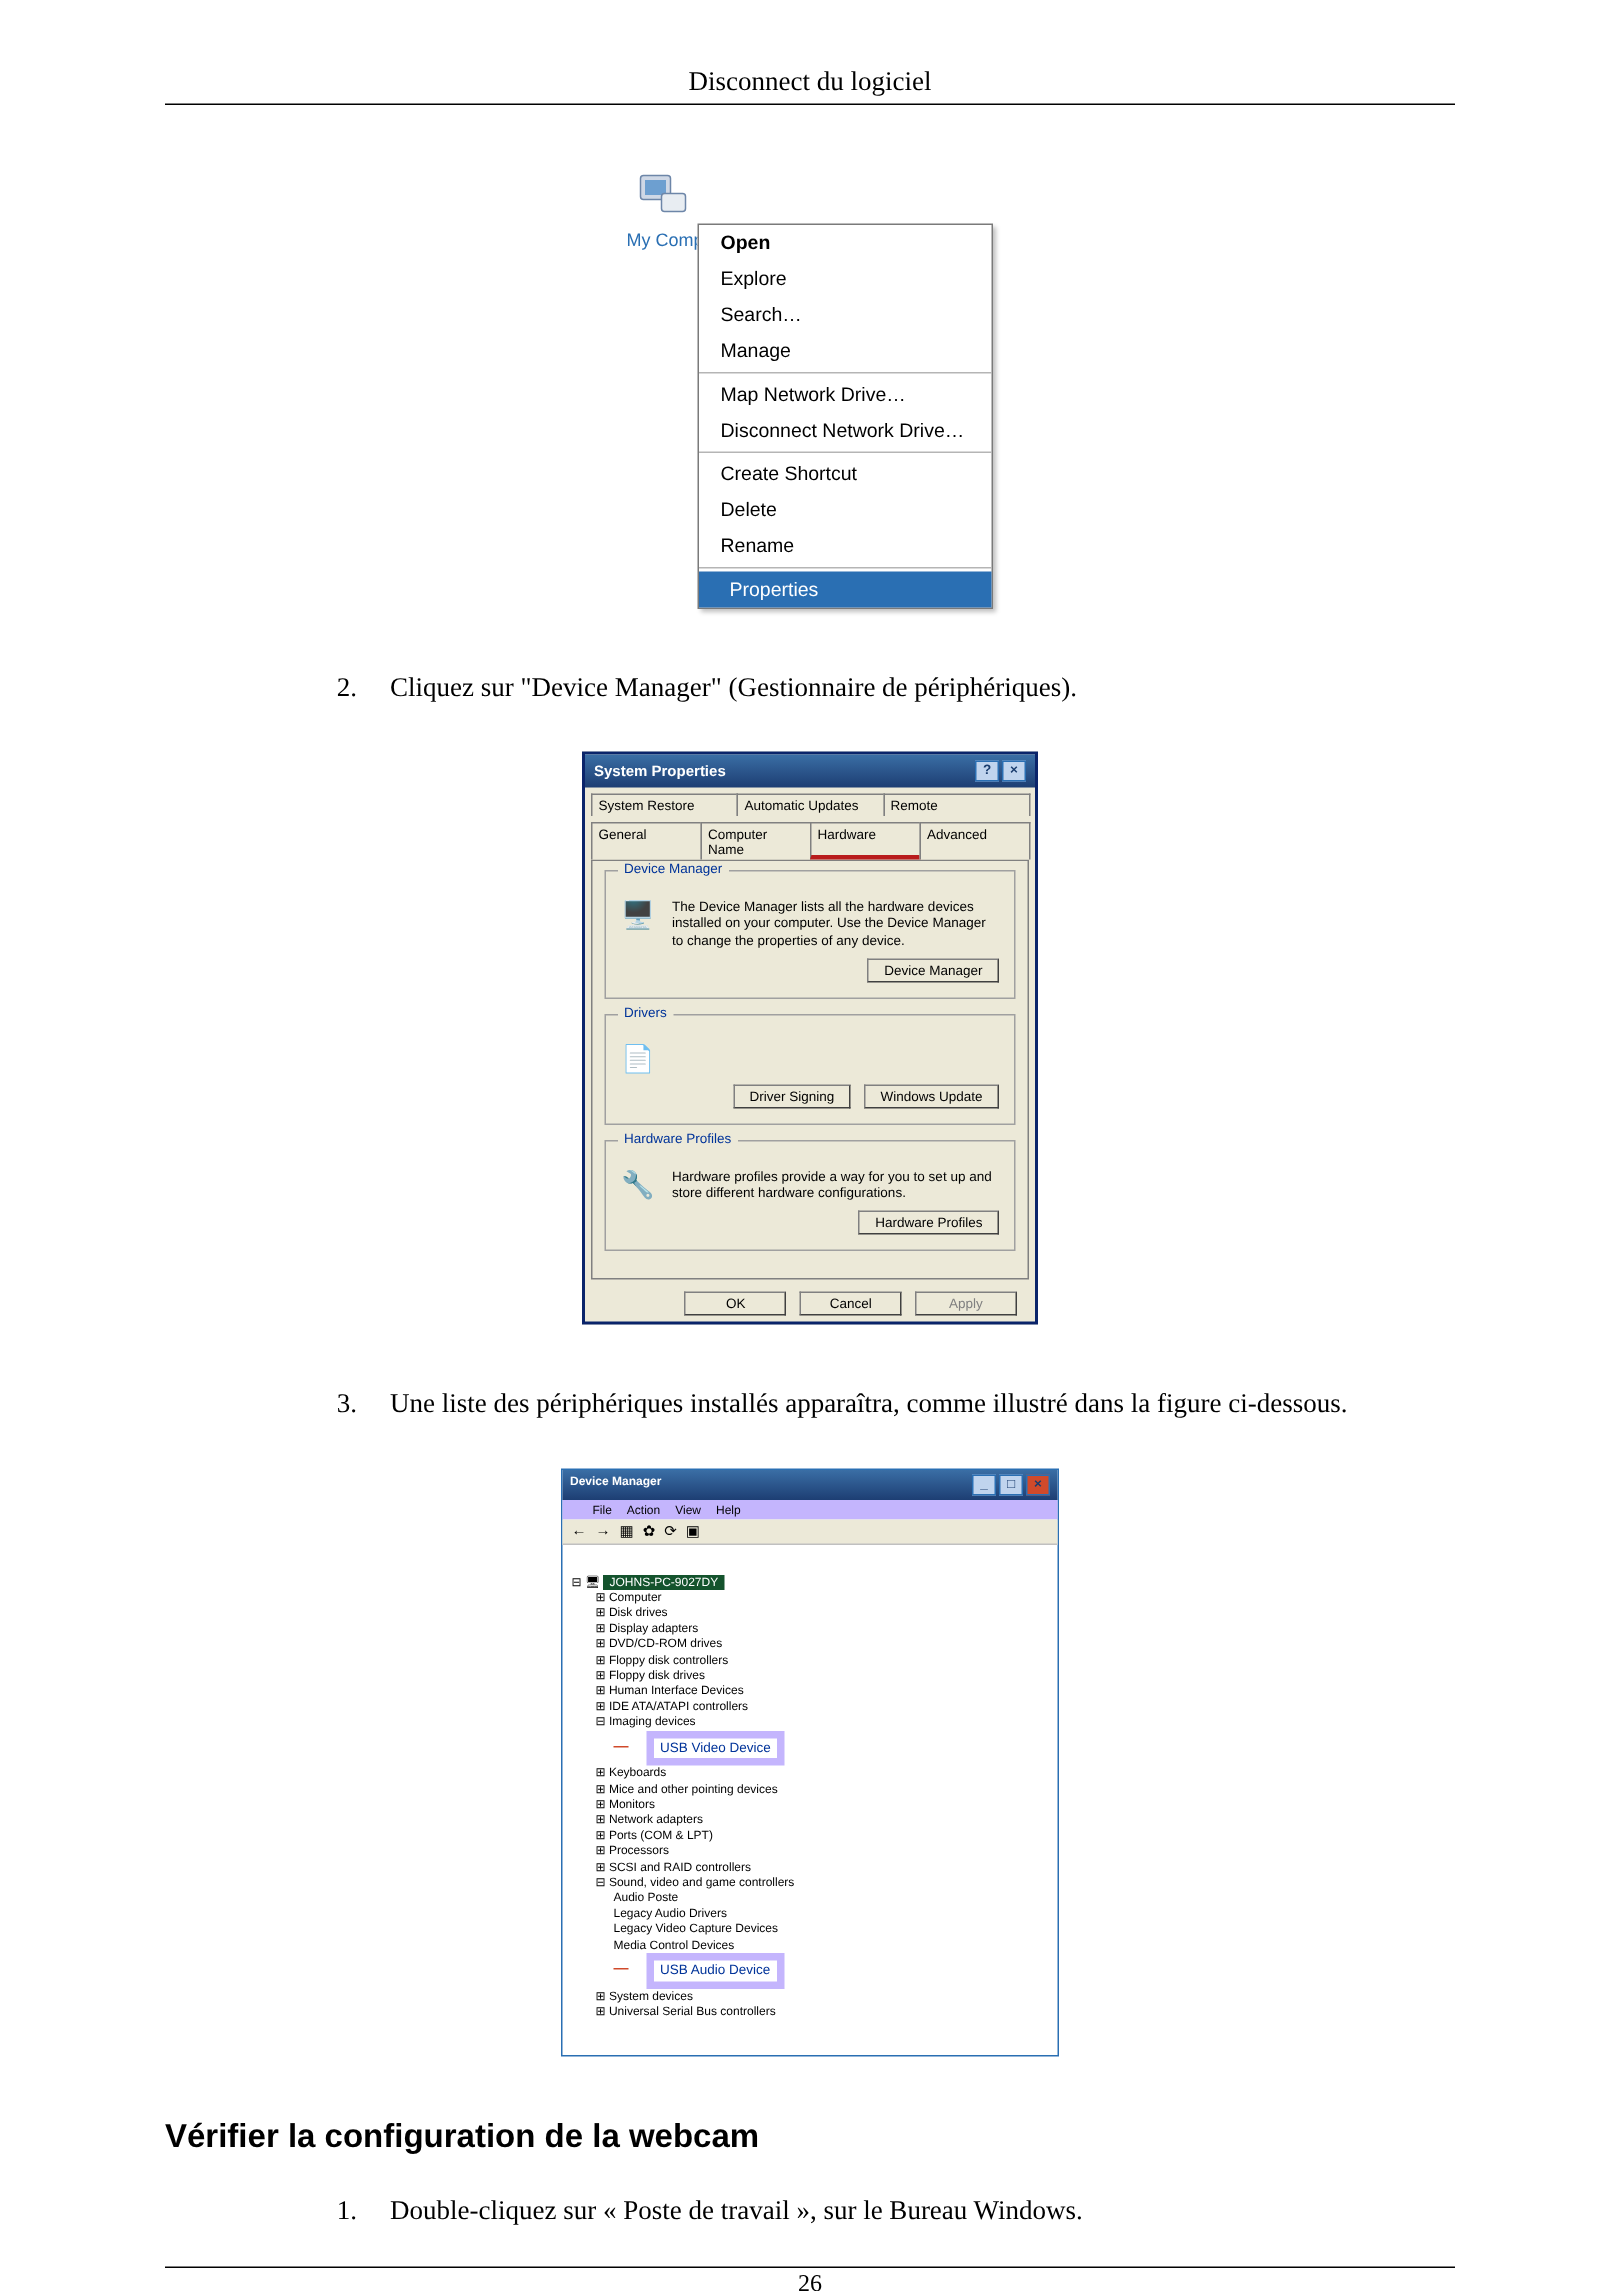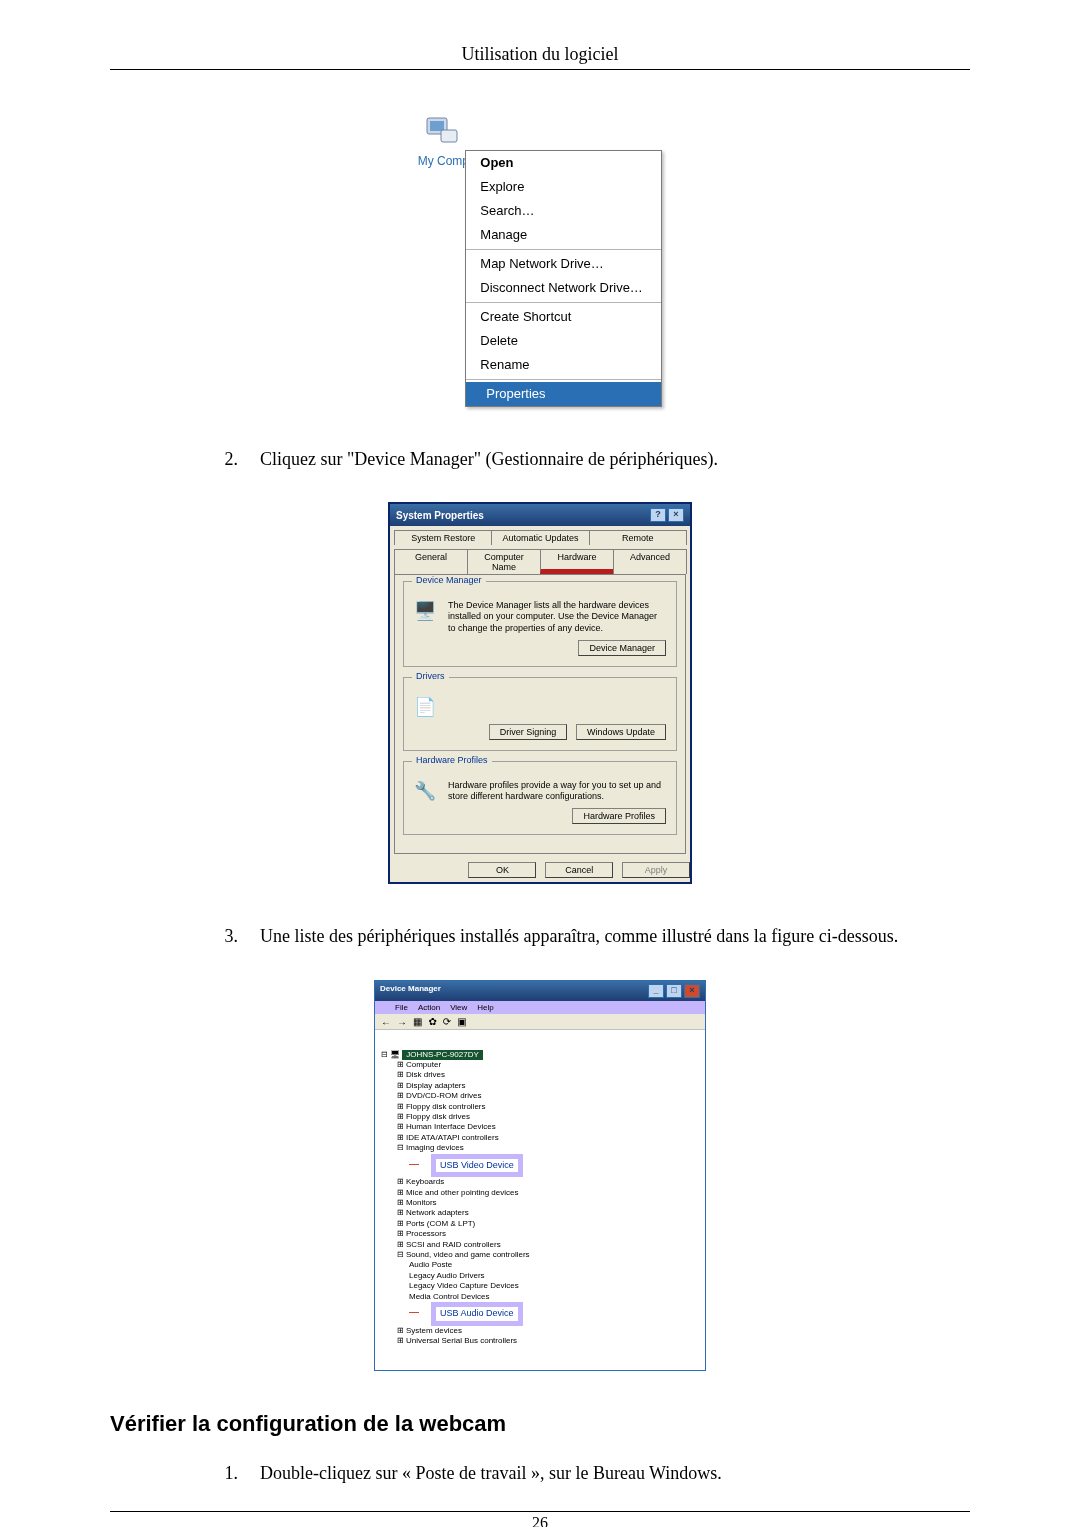--- a/index.html
+++ b/index.html
@@ -125,28 +125,27 @@
   .sysprop-tabs {
     display: grid;
     grid-template-columns: repeat(3, 1fr);
     margin: 4px 4px 0 4px;
   }
   .sysprop-tab {
     border: 1px solid #808080;
     border-bottom: none;
     background: #ece9d8;
     padding: 2px 4px;
-    text-align: center;
     font-size: 9px;
     margin-right: -1px;
   }
   .sysprop-tab.front {
     background: #ece9d8;
     font-weight: normal;
-    border-bottom: 5px solid #b91c1c;
+    border-bottom: 3px solid #b91c1c;
   }
   .sysprop-body {
     margin: 0 4px 4px 4px;
     border: 1px solid #808080;
     padding: 6px 8px 8px 8px;
     background: #ece9d8;
   }
   .grpbox {
     border: 1px solid #a0a0a0;
     position: relative;
@@ -172,21 +171,21 @@
     border-bottom-color: #404040;
     background: #ece9d8;
     padding: 2px 10px;
     font-size: 9px;
     margin-left: 6px;
   }
   .btn-row { text-align: right; margin-top: 6px; }
 
   .dlg-buttons {
     text-align: right;
-    padding: 4px 0;
+    padding: 4px 12px;
   }
   .dlg-buttons .winbtn { min-width: 46px; text-align: center; }
   .apply-disabled { color: #808080; }
 
   
   .devmgr {
     display: inline-block;
     width: 330px;
     font-family: Tahoma, Arial, sans-serif;
     font-size: 8px;
@@ -262,21 +261,21 @@
     border-top: 1px solid #000;
     margin: 24px 0 2px 0;
   }
   .page-num { text-align: center; font-size: 16px; }
 </style>
 </head>
 <body>
 
 <div class="page">
 
-  <div class="header-line">Utilisation du logiciel</div>
+  <div class="header-line">Disconnect du logiciel</div>
   <hr class="top-rule">
 
   <div class="screenshot-wrap">
     <div class="ctx-panel">
       <span class="ctx-icon">
         <svg viewBox="0 0 40 40" width="40" height="40">
           <rect x="4" y="6" width="20" height="16" rx="2" fill="#cfd8e6" stroke="#6d86a8"></rect>
           <rect x="7" y="9" width="14" height="10" fill="#6d9fd0"></rect>
           <rect x="18" y="18" width="16" height="12" rx="2" fill="#e8edf2" stroke="#6d86a8"></rect>
         </svg>

